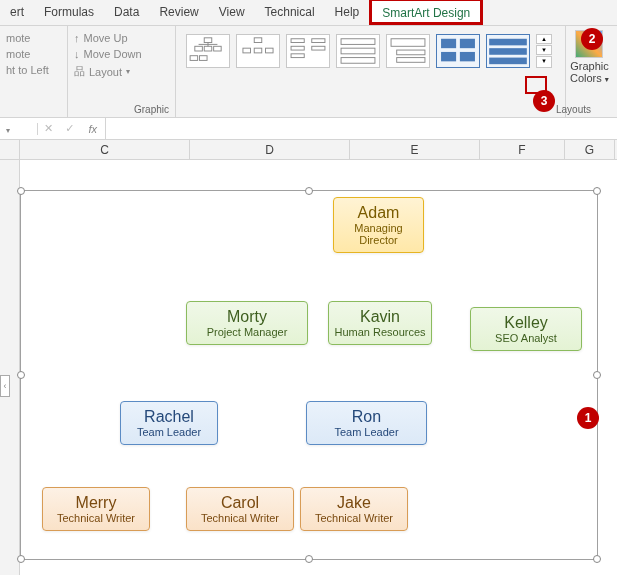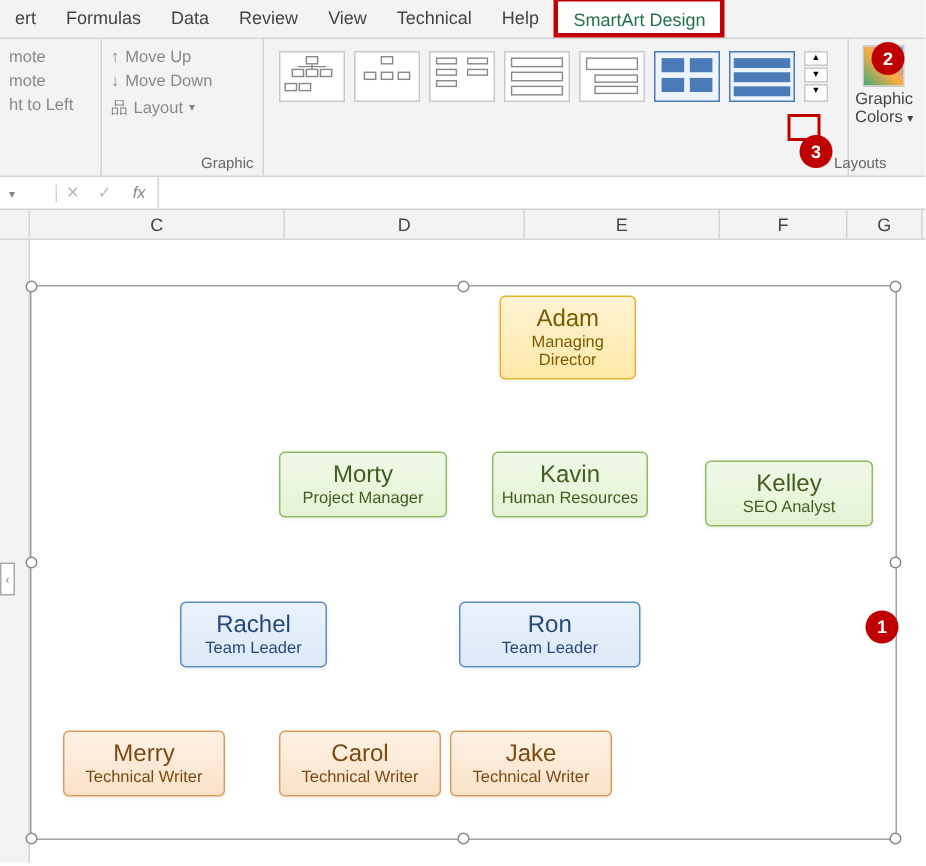--- a/index.html
+++ b/index.html
@@ -234,21 +234,21 @@
     <div class="line orange" style="left:68px;top:278px;width:146px;height:2px"></div>
     <div class="line orange" style="left:68px;top:278px;width:2px;height:14px"></div>
     <div class="line orange" style="left:212px;top:278px;width:2px;height:14px"></div>
 
     <div class="line orange" style="left:325px;top:248px;width:2px;height:44px"></div>
 
     <div class="node n-yellow" style="left:305px;top:2px;width:91px">
       <div class="nm">Adam</div>
       <div class="rl">Managing Director</div>
     </div>
-    <div class="node n-green" style="left:158px;top:106px;width:112px">
+    <div class="node n-green" style="left:158px;top:106px;width:122px">
       <div class="nm">Morty</div>
       <div class="rl">Project Manager</div>
     </div>
     <div class="node n-green" style="left:300px;top:106px;width:104px">
       <div class="nm">Kavin</div>
       <div class="rl">Human Resources</div>
     </div>
     <div class="node n-green" style="left:442px;top:112px;width:112px">
       <div class="nm">Kelley</div>
       <div class="rl">SEO Analyst</div>

